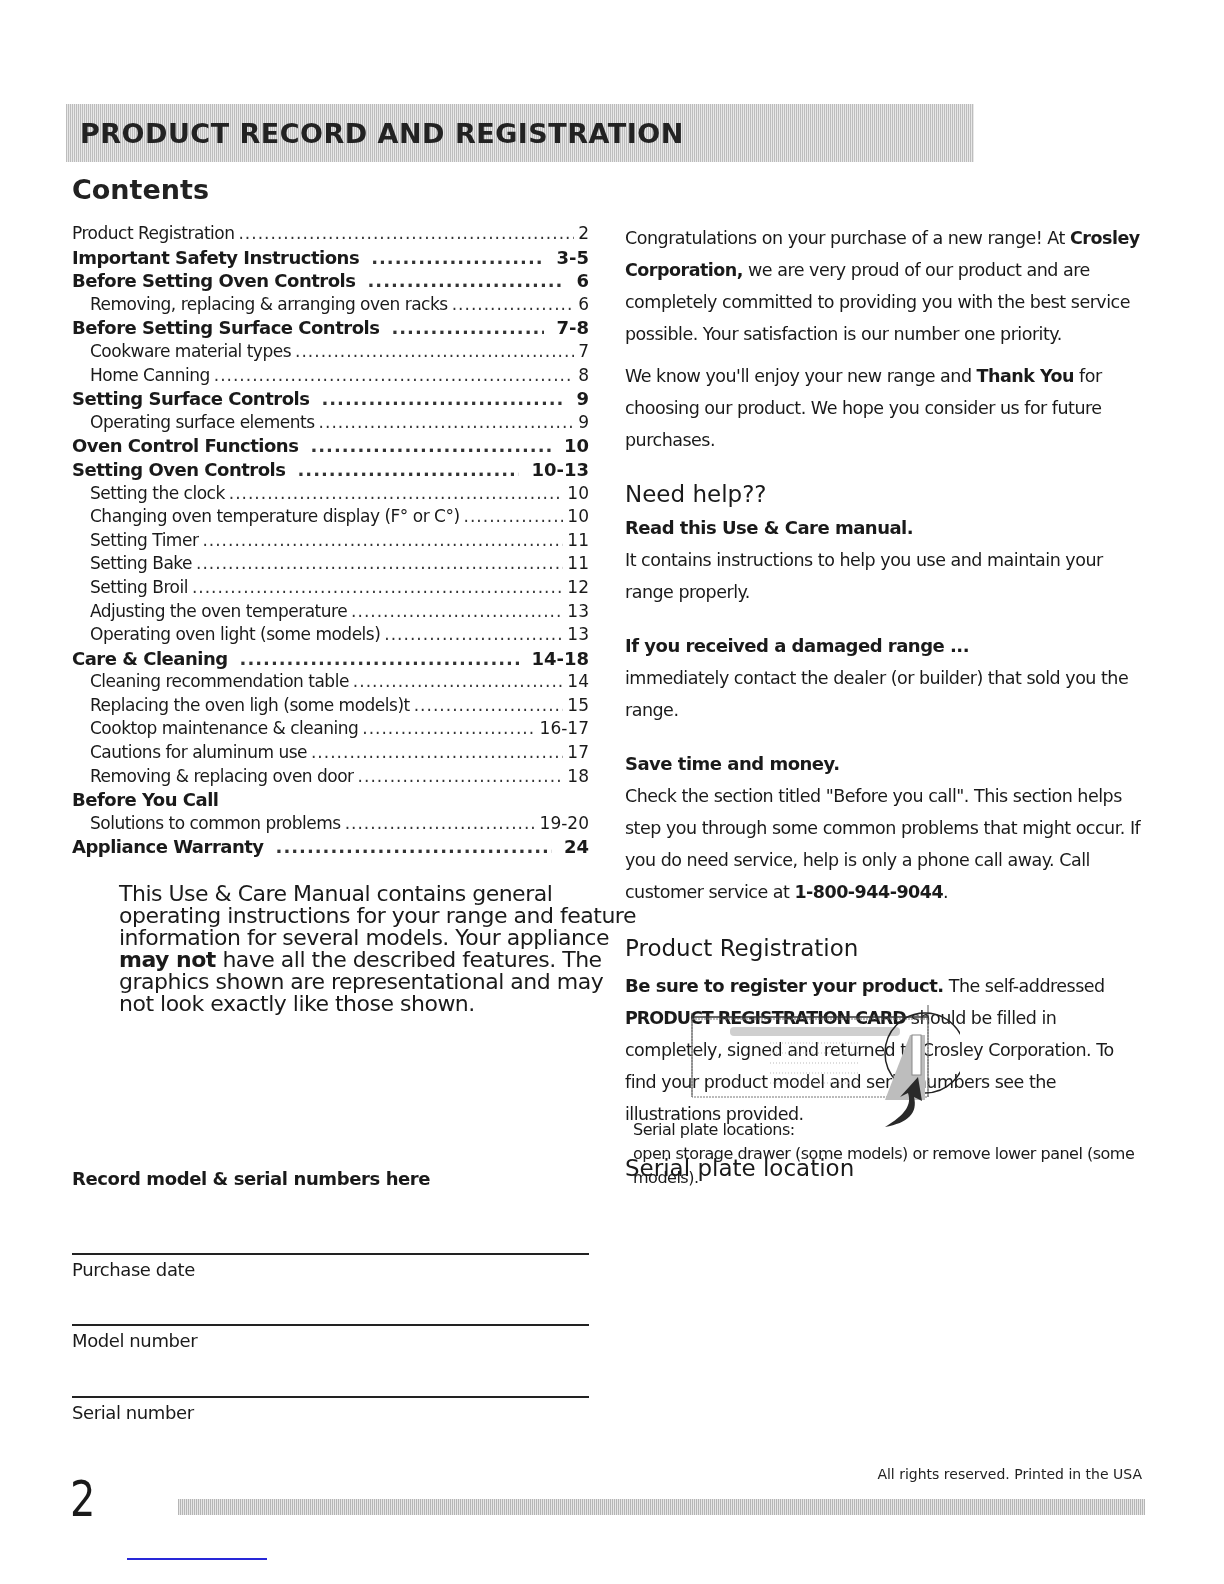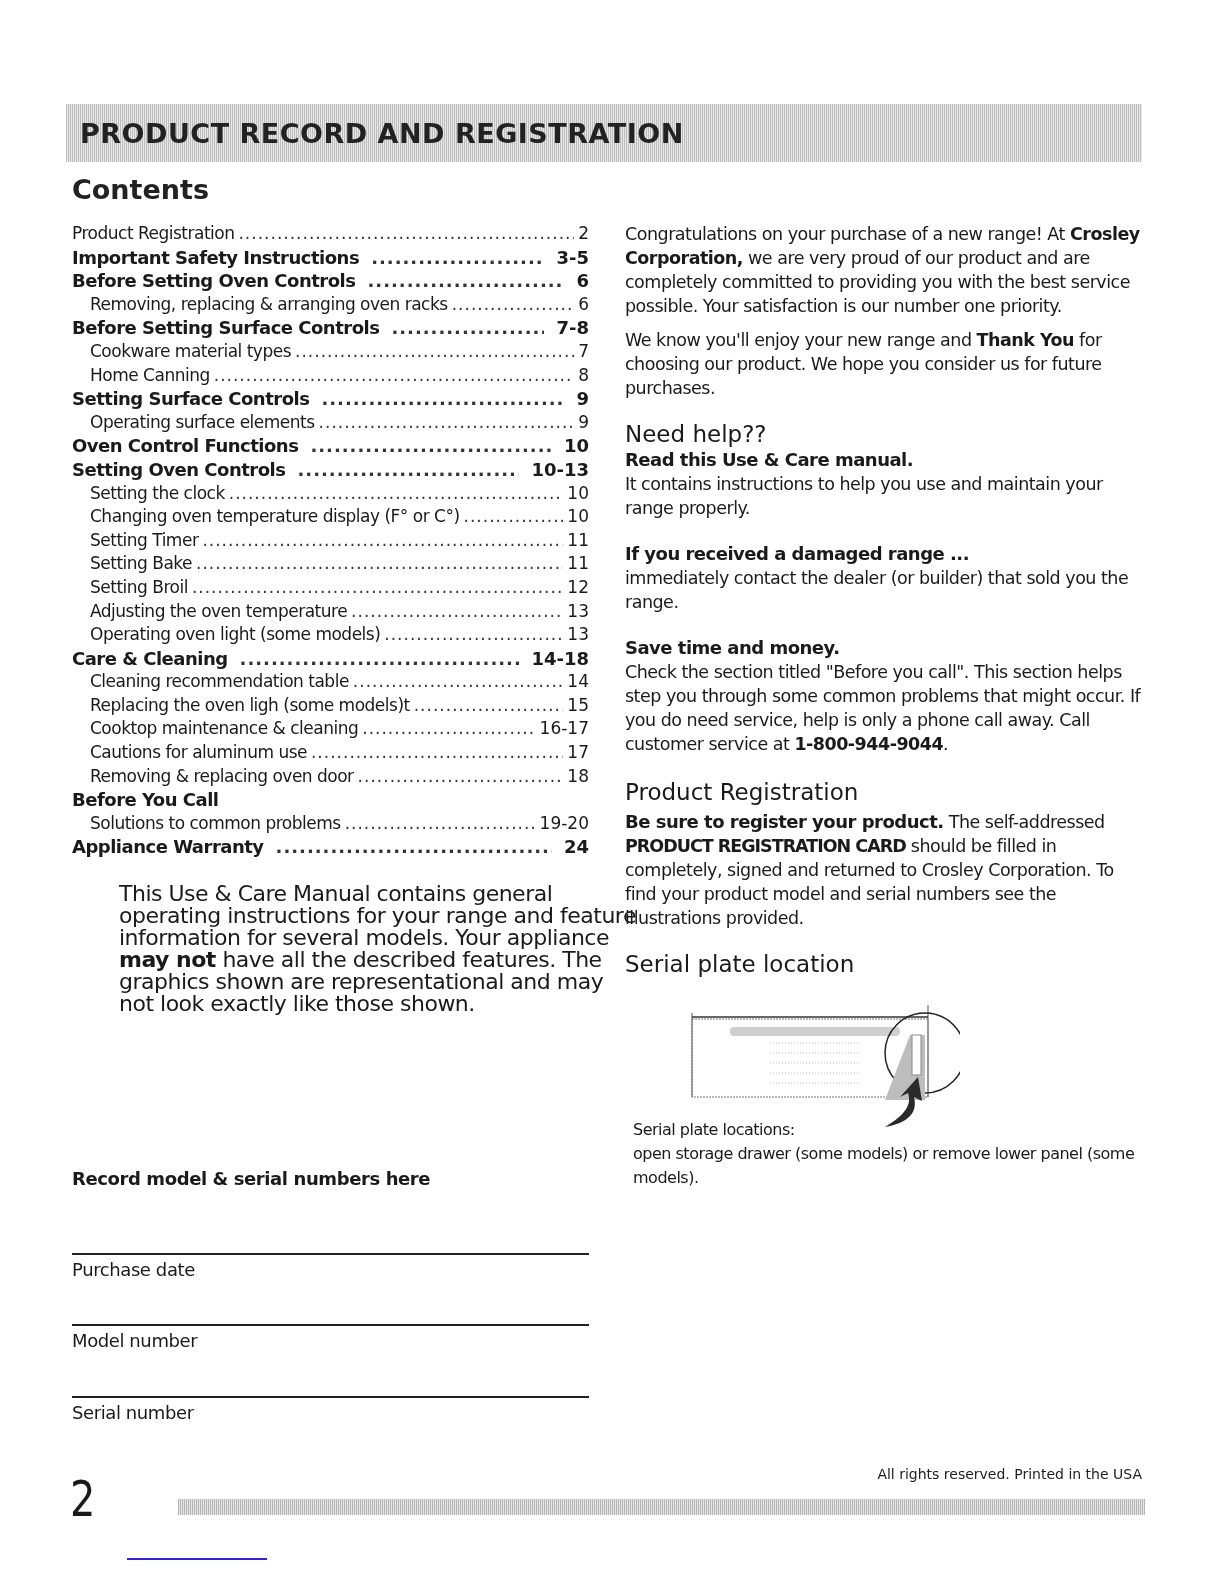--- a/index.html
+++ b/index.html
@@ -1,37 +1,37 @@
 <!DOCTYPE html>
 <html><head>
 <meta charset="utf-8">
 <style>
   html, body { margin:0; padding:0; background:#ffffff; }
   body { width:1224px; height:1584px; position:relative; overflow:hidden;
          font-family:"DejaVu Sans", sans-serif; color:#1a1a1a; }
-  .banner { position:absolute; left:66px; top:104px; width:1076px; height:58px;
+  .banner { position:absolute; left:66px; top:104px; width:908px; height:58px;
             background: repeating-linear-gradient(90deg,#bdbdbd 0px,#bdbdbd 1px,#e8e8e8 1px,#e8e8e8 2px); }
   .banner h1 { margin:0; position:absolute; left:14px; top:14px; font-size:27px; font-weight:bold;
                letter-spacing:0.5px; color:#222; font-family:"DejaVu Sans", sans-serif; }
   .contents-title { position:absolute; left:72px; top:174px; font-size:27px; font-weight:bold; margin:0; color:#222; }
   .toc { position:absolute; left:72px; top:222px; width:517px; }
   .toc-row { display:flex; align-items:baseline; height:23.6px; font-size:17px; line-height:23.6px; white-space:nowrap; }
   .toc-row.bold { font-weight:bold; font-size:18px;gap:8px; }
   .toc-row.sub { padding-left:18px; }
   .toc-row .t { flex:0 0 auto; letter-spacing:-0.5px; }
   .toc-row .dots { flex:1 1 auto; overflow:hidden; margin:0 4px; color:#333; }
   .toc-row .dots::after { content:"........................................................................................................................................"; letter-spacing:1px; }
   .toc-row .p { flex:0 0 auto; }
   .toc-row.nodots .dots::after { content:""; }
   .note { position:absolute; left:72px; top:883px; width:520px; font-size:22px; line-height:22px; letter-spacing:-0.5px;margin-left:47px; }
   .record-title { position:absolute; left:72px; top:1168px; font-size:18px; font-weight:bold; letter-spacing:-0.4px; }
   .field { position:absolute; left:72px; width:517px; }
   .field .line { border-top:2.5px solid #222; height:0; }
   .field .label { font-size:18px; margin-top:4px; letter-spacing:-0.4px; }
-  .right { position:absolute; left:625px; top:222px; width:520px; font-size:17.5px; line-height:24px; letter-spacing:-0.5px; }
+  .right { position:absolute; left:625px; top:222px; width:520px; font-size:17.5px; line-height:32px; letter-spacing:-0.5px; }
   .right p { margin:0; }
   .right .gap { height:10px; }
   .h2 { font-size:23px; font-weight:normal; margin:0; letter-spacing:0px; }
   .h3 { font-size:18px; font-weight:bold; }
   .illus { position:absolute; left:680px; top:1005px; width:280px; height:125px; }
   .serial-caption { position:absolute; left:633px; top:1118px; width:540px; font-size:16px; line-height:24px; letter-spacing:-0.5px; }
   .footer-rights { position:absolute; right:82px; top:1466px; font-size:14px; color:#222; }
   .footer-bar { position:absolute; left:178px; top:1499px; width:967px; height:16px;
                 background: repeating-linear-gradient(90deg,#b5b5b5 0px,#b5b5b5 1px,#e6e6e6 1px,#e6e6e6 2px); }
   .page-num { position:absolute; left:70px; top:1470px; font-size:50px; font-family:"DejaVu Sans", sans-serif; font-weight:normal; transform:scaleX(0.8); transform-origin:left; }

